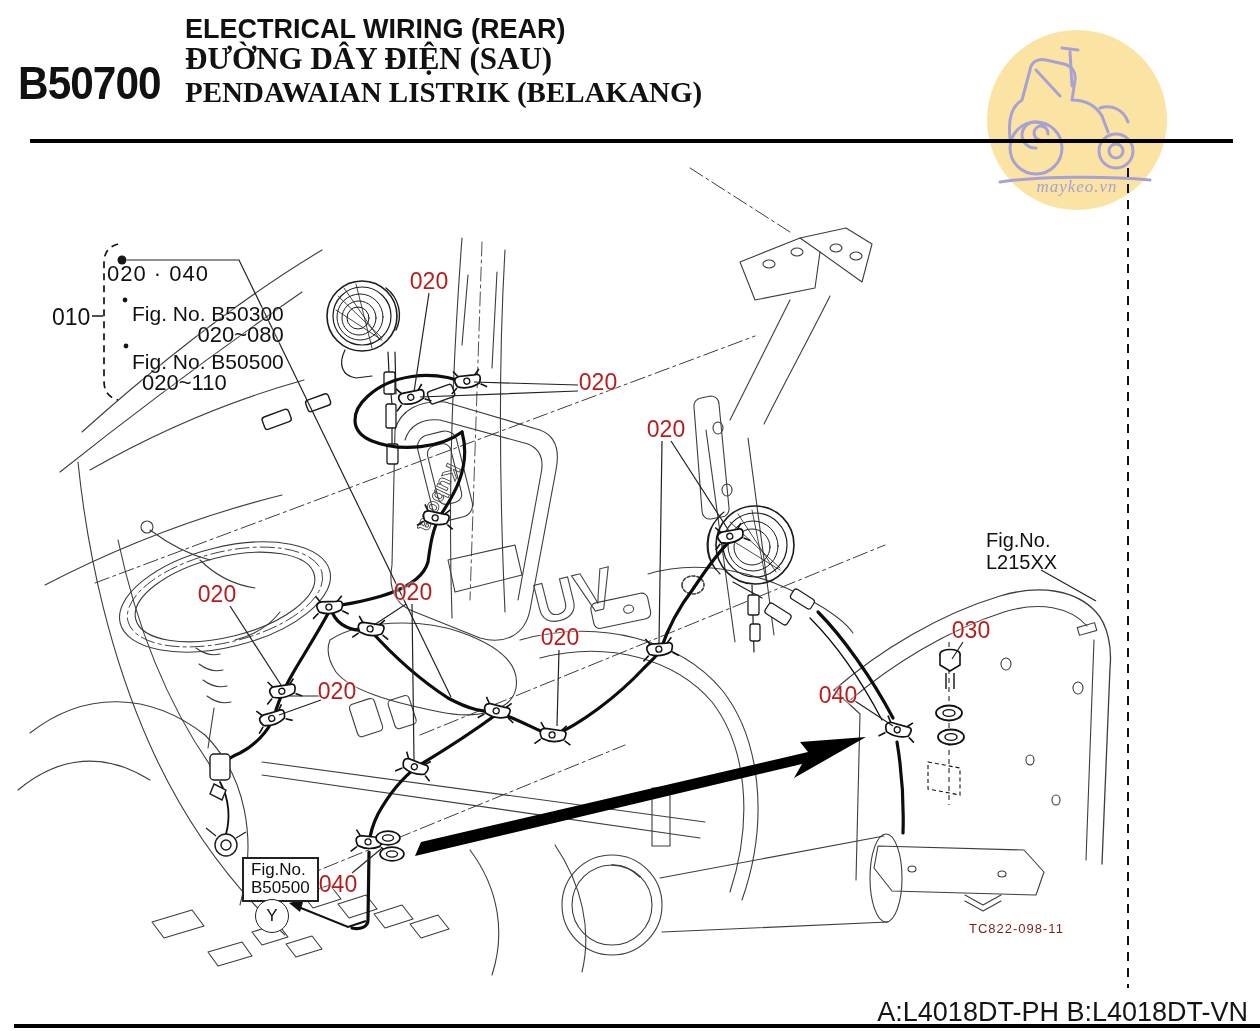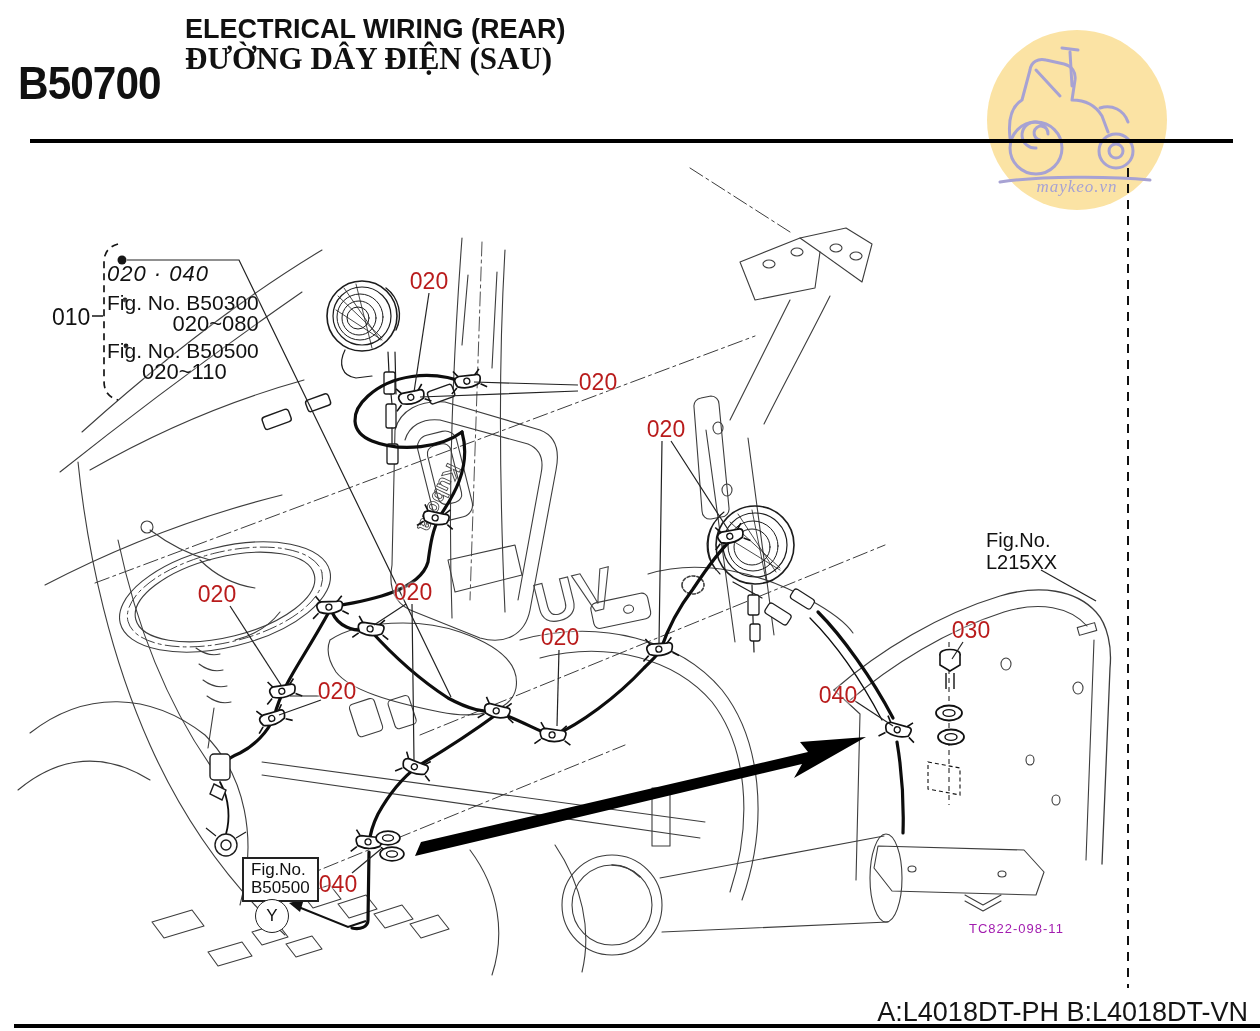--- a/index.html
+++ b/index.html
@@ -18,27 +18,27 @@
   .wm{position:absolute;left:987px;top:30px;width:180px;height:180px;border-radius:50%;z-index:1;}
   .wm svg{position:absolute;left:0;top:0;}
   
   .art{position:absolute;left:0;top:0;z-index:2;}
   
   .labels{position:absolute;left:0;top:0;width:1260px;height:1031px;z-index:4;pointer-events:none;}
   .callout{position:absolute;transform:translate(-50%,-50%);font-size:23px;color:#b91c1c;
            text-shadow:0 0 3px #fff,0 0 3px #fff;white-space:nowrap;}
   .ref-block{position:absolute;left:107px;top:264px;font-size:22px;line-height:20px;white-space:nowrap;
              text-shadow:0 0 3px #fff;}
-  .ref-block .r1{margin-bottom:9px;letter-spacing:1px;font-style:italic;}
-  .ref-block .r2,.ref-block .r4{font-size:21px;margin-bottom:1px;}
+  .ref-block .r1{margin-bottom:20px;letter-spacing:1px;}
+  .ref-block .r2,.ref-block .r4{font-size:21px;margin-bottom:1px;margin-left:25px;}
   .ref-block .r3{padding-left:40px;margin-bottom:7px;text-align:right;}
   .ref-block .r5{padding-left:35px;}
   .ref-010{position:absolute;left:52px;top:304px;font-size:23px;text-align:right;}
   .fig-right{position:absolute;left:986px;top:529px;font-size:20px;line-height:22px;white-space:nowrap;}
-  .draw-code{position:absolute;left:969px;top:921px;font-size:13px;letter-spacing:1px;color:#a21caf;}
+  .draw-code{position:absolute;left:969px;top:921px;font-size:13px;letter-spacing:1px;color:#7f1d1d;}
   .fig-box{position:absolute;left:242px;top:857px;border:2px solid #222;background:#fff;
            padding:2px 7px 3px 7px;font-size:17px;line-height:18px;}
   .y-circle{position:absolute;left:255px;top:899px;width:32px;height:32px;border:1.8px solid #222;
             border-radius:50%;background:#fff;text-align:center;line-height:32px;font-size:17px;}
   .footer-models{position:absolute;right:12px;top:997px;font-size:27px;color:#141414;z-index:5;white-space:nowrap;}
 </style>
 </head>
 <body>
 
 <div class="page">
@@ -58,20 +58,21 @@
         <path d="M13,152 C53,146 123,146 163,150"></path>
       </g>
       <text x="90" y="162" text-anchor="middle" font-family="Liberation Serif,serif" font-style="italic" font-size="17" letter-spacing="1" fill="#a7a2d3">maykeo.vn</text>
     </svg>
   </div>
 
   <div class="hdr-code">B50700</div>
   <div class="hdr-titles">
     <div class="hdr-t1">ELECTRICAL WIRING (REAR)</div>
     <div class="hdr-t2">ĐƯỜNG DÂY ĐIỆN (SAU)</div>
+    <div class="hdr-t3">PENDAWAIAN LISTRIK (BELAKANG)</div>
   </div>
   <div class="rule-top"></div>
 
   <svg class="art" width="1260" height="1031" viewBox="0 0 1260 1031">
     <defs>
       <g id="clamp">
         <path d="M-11,3 Q-16,-6 -8,-7 L7,-6 Q16,-7 11,3 Q0,8 -11,3 Z" fill="#fff" stroke="#111" stroke-width="1.7"></path>
         <path d="M-9,-7 l-4,-6 M8,-6 l5,-5 M-12,4 l-6,5 M12,4 l6,4" stroke="#111" stroke-width="1.6" fill="none"></path>
         <circle cx="-1" cy="-1" r="3" fill="none" stroke="#111" stroke-width="1.3"></circle>
       </g>

